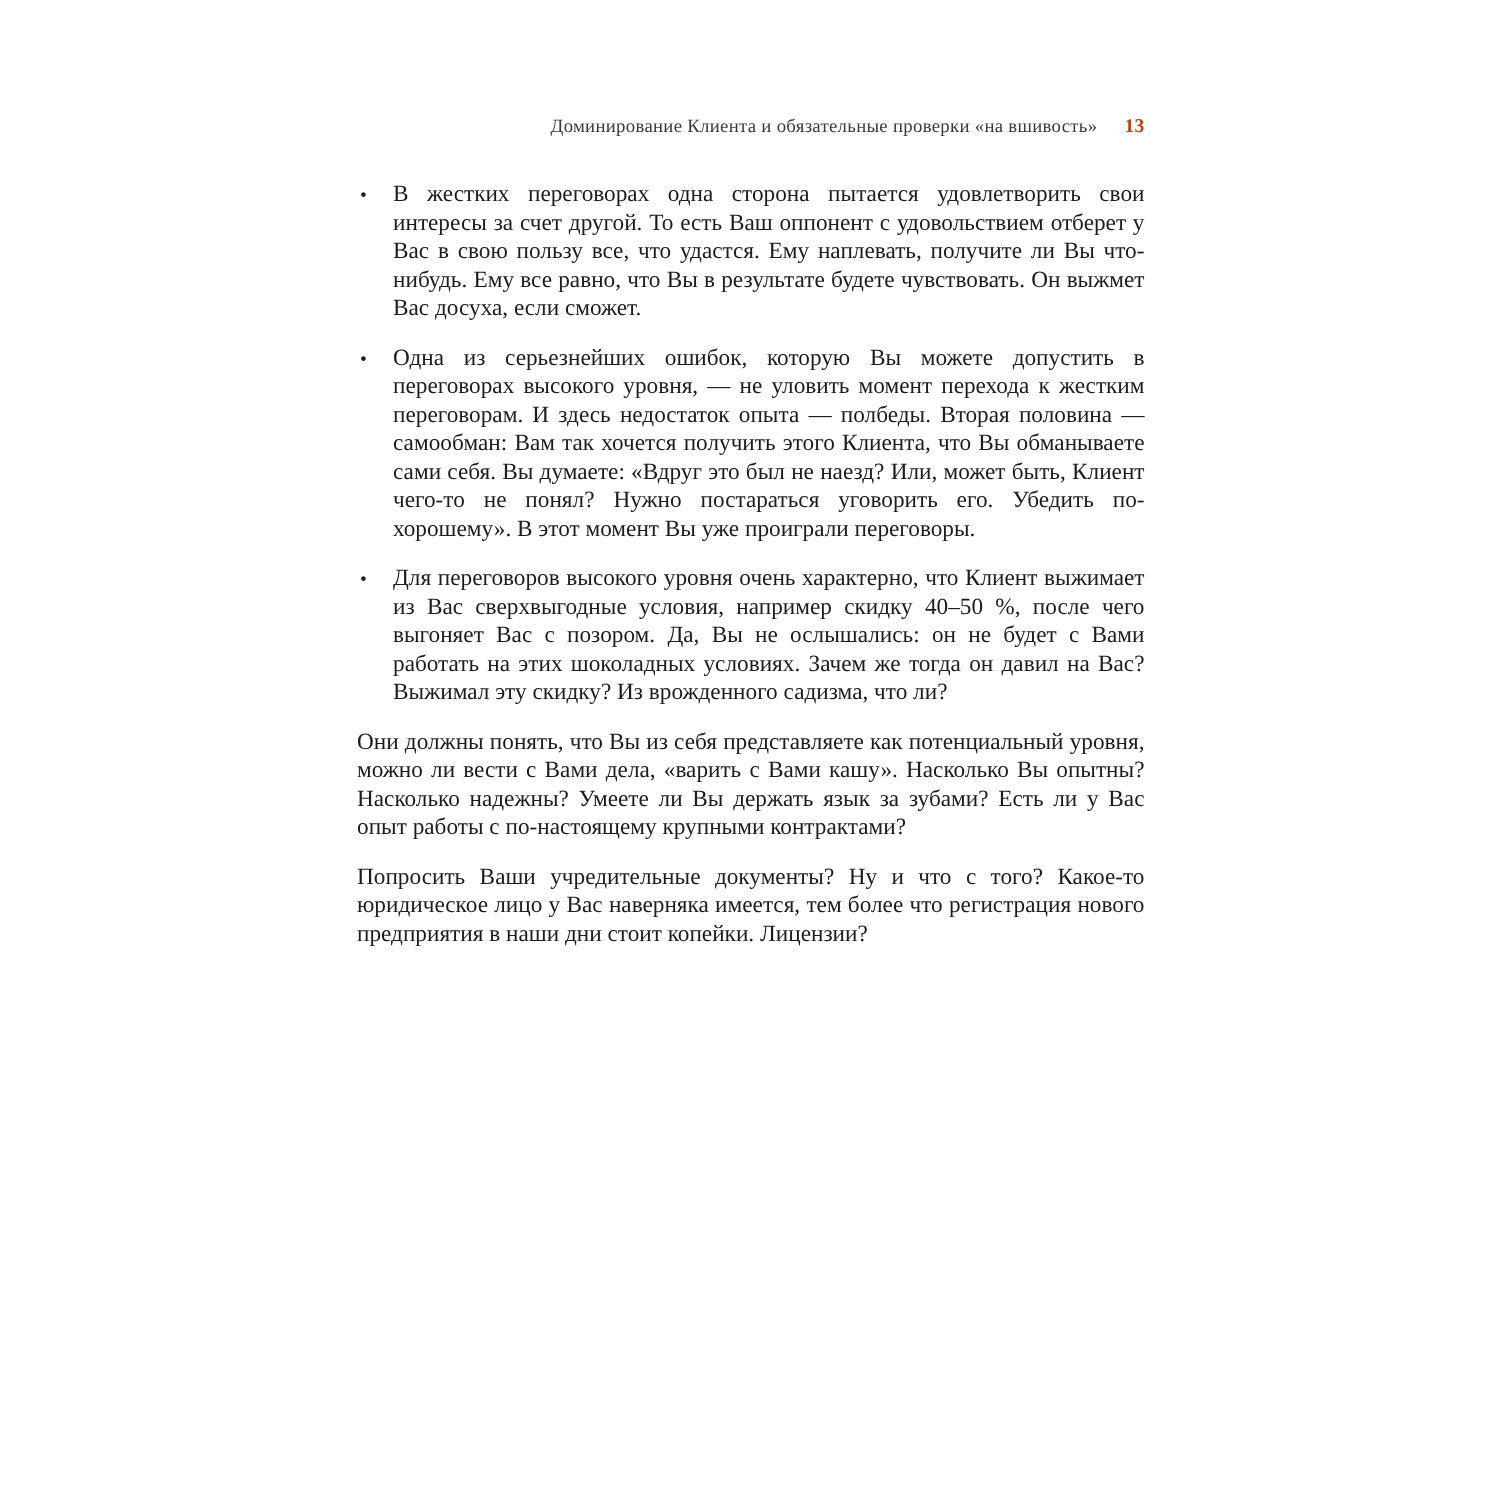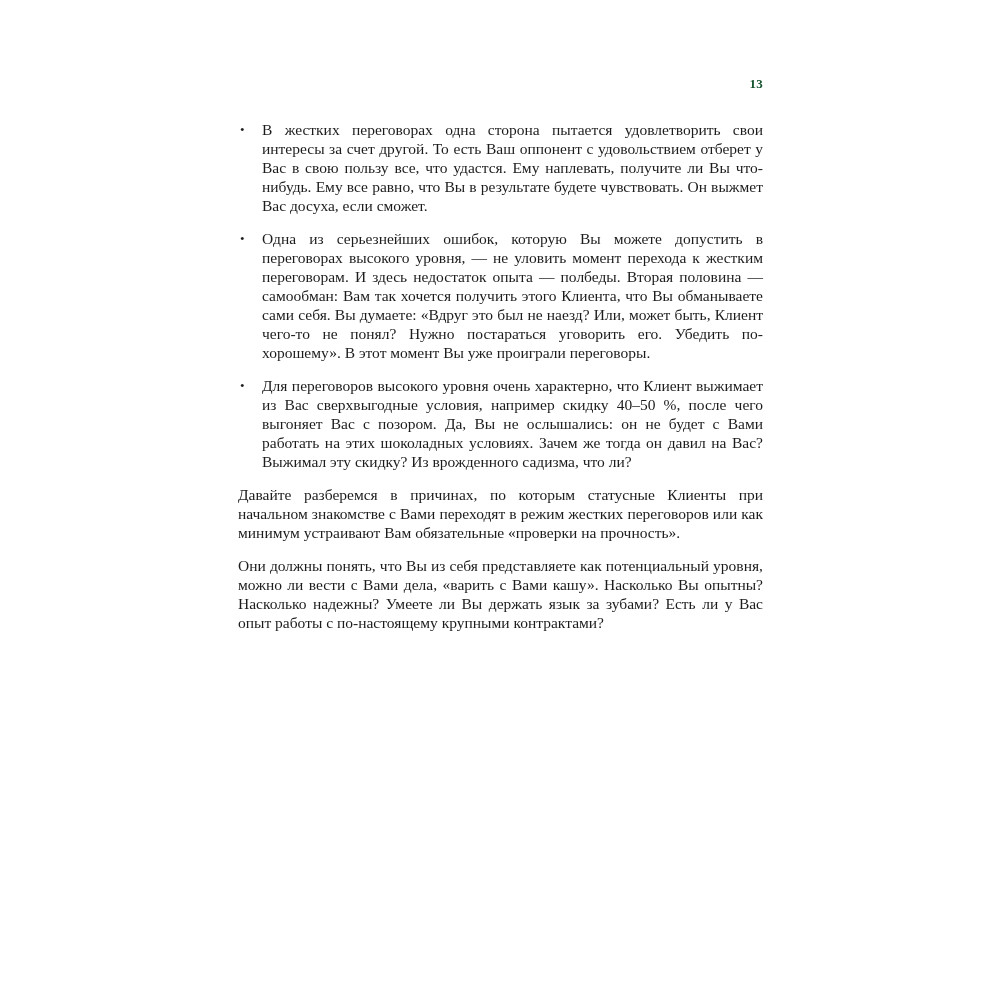--- a/index.html
+++ b/index.html
@@ -27,21 +27,21 @@
     justify-content: flex-end;
     align-items: baseline;
     gap: 18px;
     font-size: 12.5px;
     color: #3a3a3a;
     letter-spacing: 0.2px;
     margin-bottom: 28px;
   }
   .running-header .pagenum {
     font-weight: bold;
-    color: #14532d;
+    color: #c2410c;
     font-size: 13px;
   }
   .body-text {
     font-size: 15.5px;
     line-height: 19px;
     text-align: justify;
     hyphens: auto;
   }
   .bullet-list {
     list-style: none;
@@ -64,38 +64,39 @@
     margin: 0 0 14px 0;
   }
 </style>
 </head>
 <body>
 
 <div class="page">
   <div class="column">
 
     <div class="running-header">
+      <span>Доминирование Клиента и обязательные проверки «на вшивость»</span>
       <span class="pagenum">13</span>
     </div>
 
     <div class="body-text">
 
       <ul class="bullet-list">
         <li class="bullet-item">
           <span class="bullet-marker">•</span>
           <span>В жестких переговорах одна сторона пытается удовлетворить свои интересы за счет другой. То есть Ваш оппонент с удовольствием отберет у Вас в свою пользу все, что удастся. Ему наплевать, получите ли Вы что-нибудь. Ему все равно, что Вы в результате будете чувствовать. Он выжмет Вас досуха, если сможет.</span>
         </li>
         <li class="bullet-item">
           <span class="bullet-marker">•</span>
           <span>Одна из серьезнейших ошибок, которую Вы можете допустить в переговорах высокого уровня, — не уловить момент перехода к жестким переговорам. И здесь недостаток опыта — полбеды. Вторая половина — самообман: Вам так хочется получить этого Клиента, что Вы обманываете сами себя. Вы думаете: «Вдруг это был не наезд? Или, может быть, Клиент чего-то не понял? Нужно постараться уговорить его. Убедить по-хорошему». В этот момент Вы уже проиграли переговоры.</span>
         </li>
         <li class="bullet-item">
           <span class="bullet-marker">•</span>
           <span>Для переговоров высокого уровня очень характерно, что Клиент выжимает из Вас сверхвыгодные условия, например скидку 40–50 %, после чего выгоняет Вас с позором. Да, Вы не ослышались: он не будет с Вами работать на этих шоколадных условиях. Зачем же тогда он давил на Вас? Выжимал эту скидку? Из врожденного садизма, что ли?</span>
         </li>
       </ul>
 
-      <p class="para">Давайте разберемся в причинах, по которым статусные Клиенты при начальном знакомстве с Вами переходят в режим жестких переговоров или как минимум устраивают Вам обязательные «проверки на прочность».</p>
       <p class="para">Они должны понять, что Вы из себя представляете как потенциальный уровня, можно ли вести с Вами дела, «варить с Вами кашу». Насколько Вы опытны? Насколько надежны? Умеете ли Вы держать язык за зубами? Есть ли у Вас опыт работы с по-настоящему крупными контрактами?</p>
+      <p class="para">Попросить Ваши учредительные документы? Ну и что с того? Какое-то юридическое лицо у Вас наверняка имеется, тем более что регистрация нового предприятия в наши дни стоит копейки. Лицензии?</p>
 
     </div>
   </div>
 </div>
 
 </body></html>

